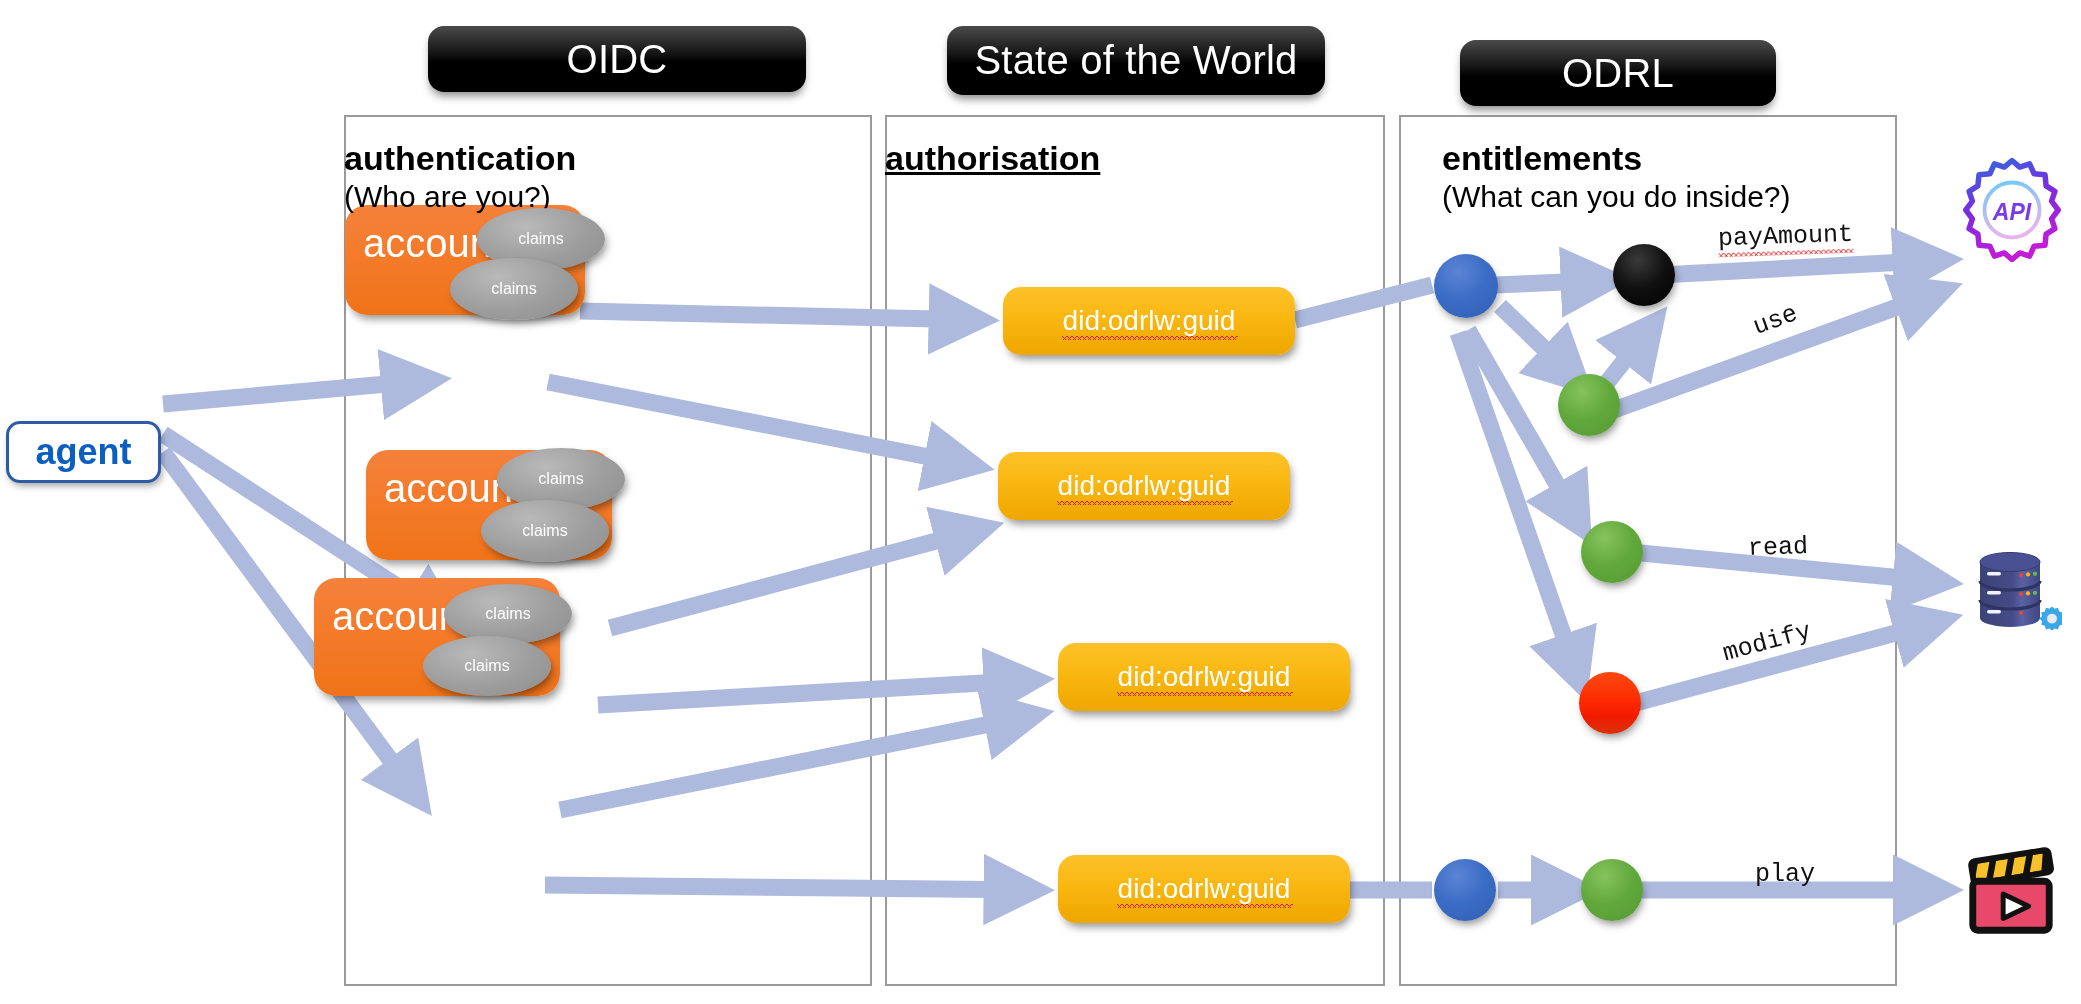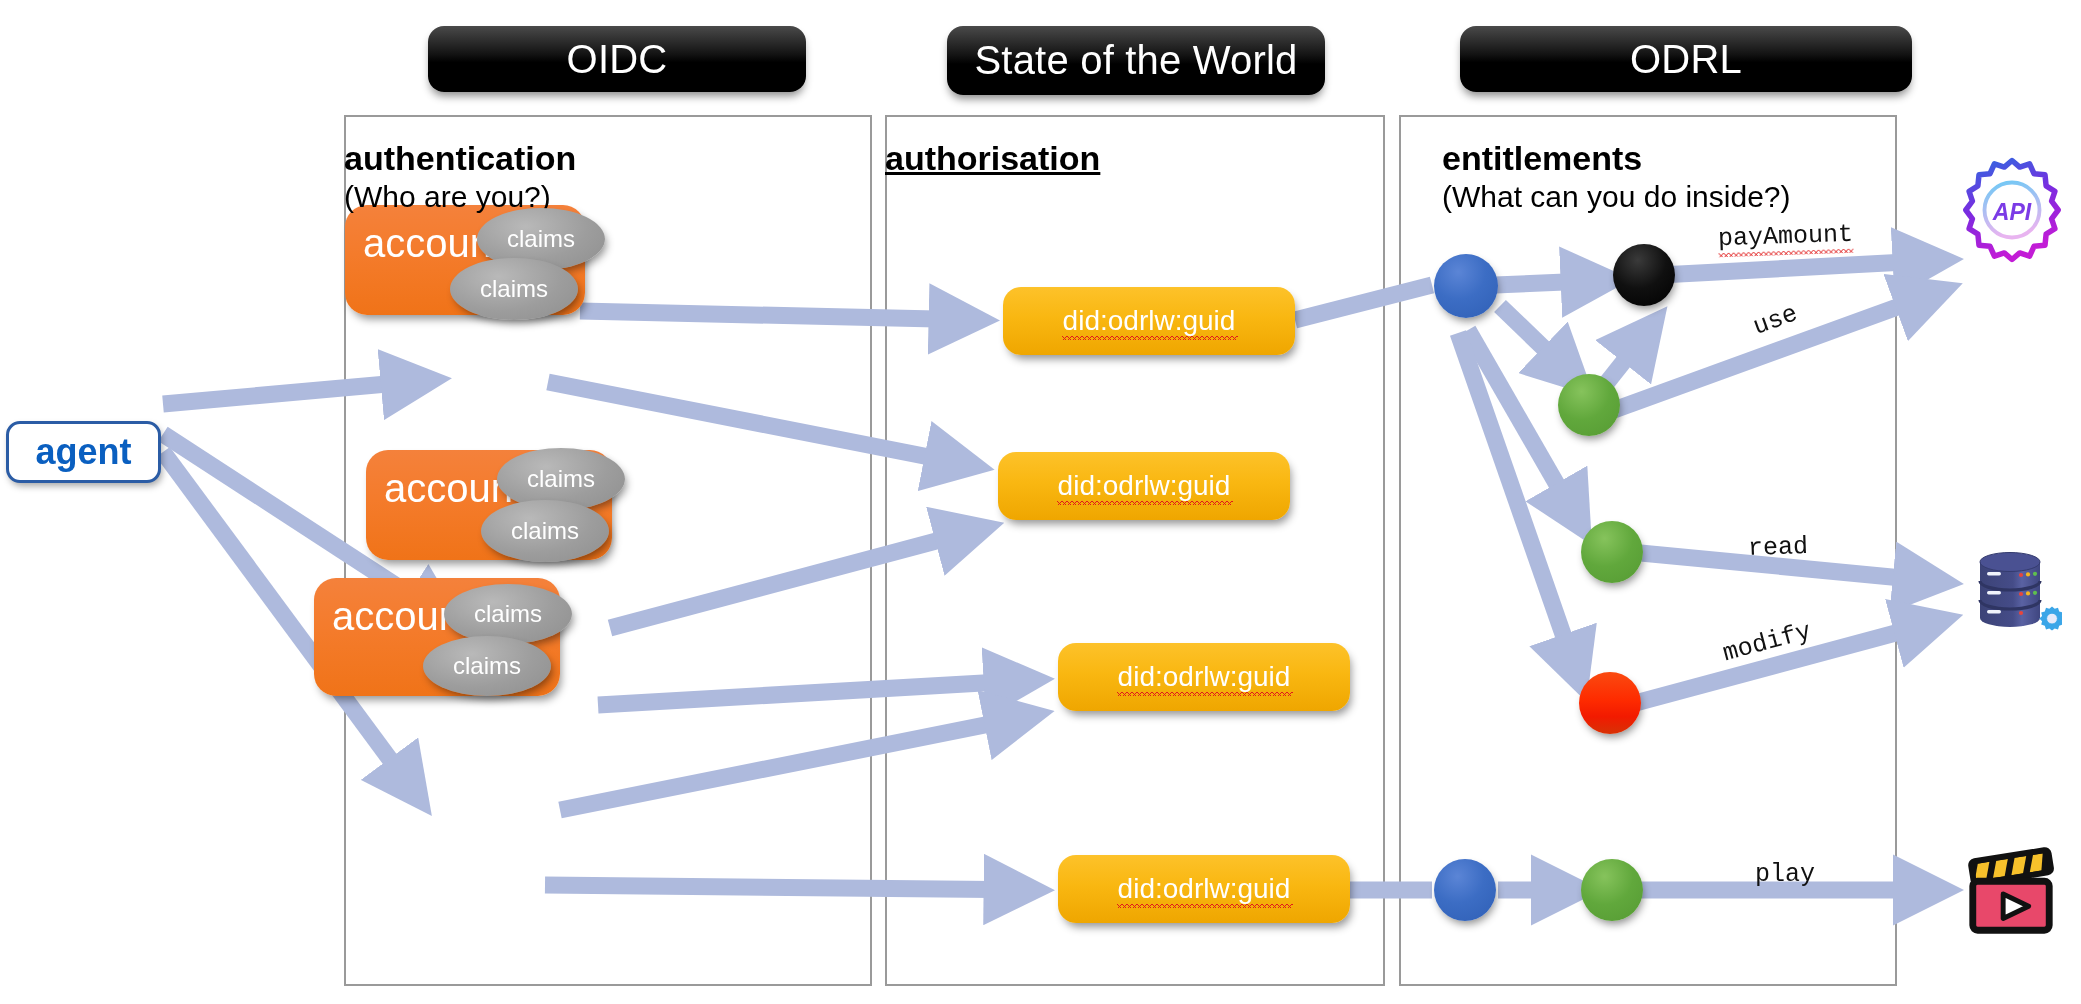--- a/index.html
+++ b/index.html
@@ -35,21 +35,21 @@
   .account{position:absolute;z-index:4;border-radius:22px;
            background:linear-gradient(180deg,#F4813B 0%,#F47B2B 45%,#F07318 100%);
            box-shadow:3px 6px 9px -2px rgba(0,0,0,.42);}
   .account .lbl{position:absolute;color:#ffffff;font-size:40px;line-height:1;white-space:nowrap;}
 
   
   .claims{position:absolute;z-index:5;border-radius:50%;
           background:radial-gradient(ellipse at 38% 30%,#b9b9b9 0%,#9d9d9d 55%,#8e8e8e 100%);
           box-shadow:3px 5px 8px -2px rgba(0,0,0,.45);
           display:flex;align-items:center;justify-content:center;
-          color:#ffffff;font-size:24px;}
+          color:#ffffff;font-size:16px;}
 
   
   .did{position:absolute;z-index:4;border-radius:18px;
        background:linear-gradient(180deg,#FDC22A 0%,#F9B711 45%,#EFA600 100%);
        box-shadow:3px 6px 9px -2px rgba(0,0,0,.42);
        display:flex;align-items:center;justify-content:center;}
   .did .t{position:relative;color:#ffffff;font-size:28px;line-height:1;white-space:nowrap;}
   .did .t::after{content:"";position:absolute;left:-1px;right:-3px;bottom:-5px;height:4px;
      background-image:
        linear-gradient(45deg,transparent 42%,#e01b1b 42%,#e01b1b 58%,transparent 58%),
@@ -85,21 +85,21 @@
   <div class="panel" style="left:344px;top:115px;width:528px;height:871px;"></div>
   <div class="panel" style="left:885px;top:115px;width:500px;height:871px;"></div>
   <div class="panel" style="left:1399px;top:115px;width:498px;height:871px;"></div>
 
   <div class="pill" style="left:428px;top:26px;width:378px;height:66px;">
     <span>OIDC</span>
   </div>
   <div class="pill" style="left:947px;top:26px;width:378px;height:69px;">
     <span>State of the World</span>
   </div>
-  <div class="pill" style="left:1460px;top:26px;width:452px;height:66px;">
+  <div class="pill" style="left:1460px;top:40px;width:316px;height:66px;">
     <span>ODRL</span>
   </div>
 
   <div class="panel-head" style="left:344px;top:140px;width:528px;">
     <div class="ttl">authentication</div>
     <div class="sub">(Who are you?)</div>
   </div>
   <div class="panel-head" style="left:885px;top:140px;width:500px;text-decoration:underline;">
     <div class="ttl">authorisation</div>
   </div>

